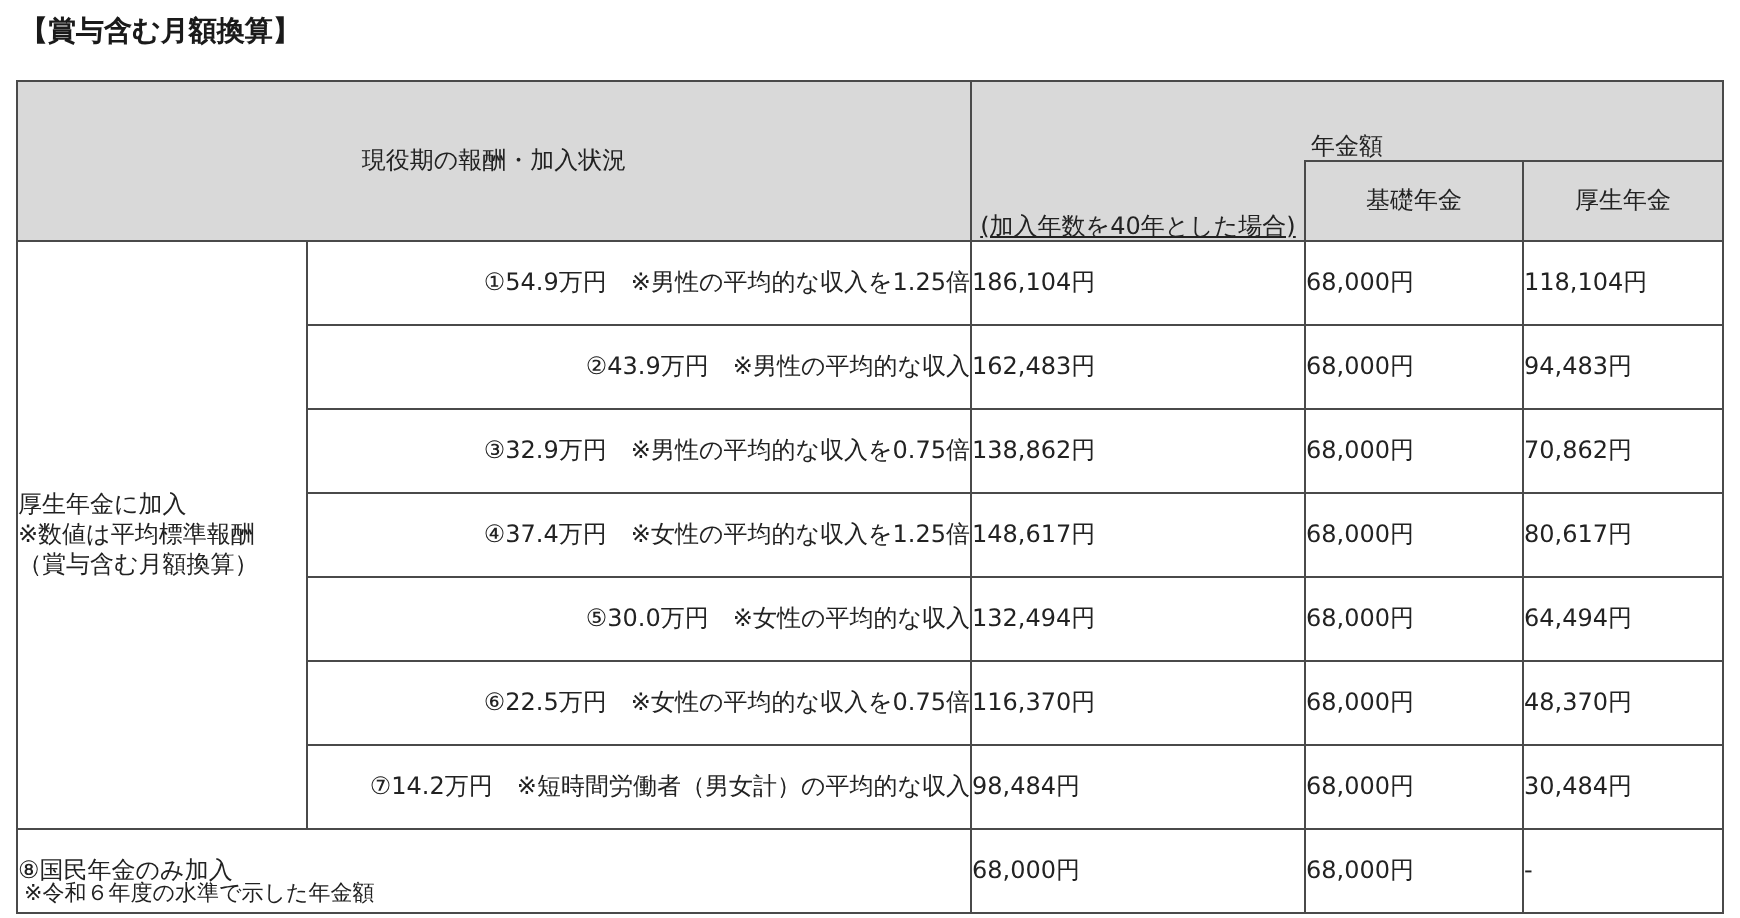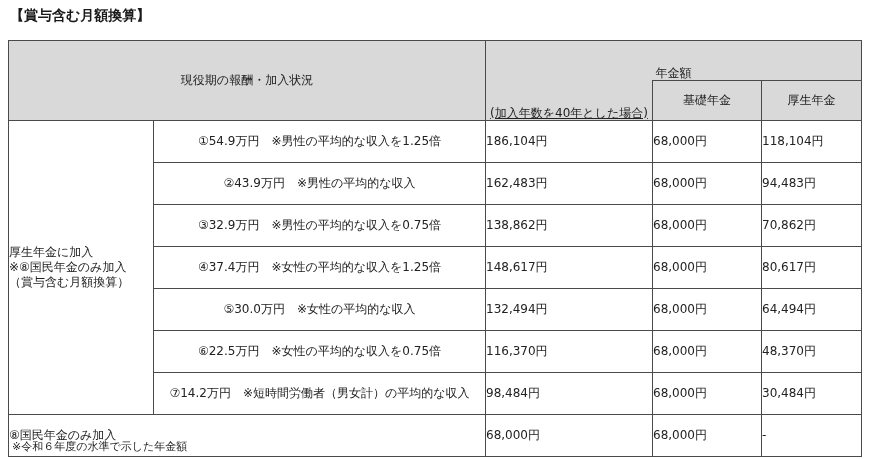--- a/index.html
+++ b/index.html
@@ -21,21 +21,21 @@
     font-size: 12px;
   }
   table.pension td, table.pension th {
     border: 1.5px solid #4a4a4a;
     padding: 0;
     font-weight: normal;
     color: #222;
   }
   th.hd { background: #d9d9d9; text-align: center; }
   td.cat { text-align: left; line-height: 15px; vertical-align: middle; }
-  td.desc { text-align: center; padding-left: 16px; white-space: nowrap; }
+  td.desc { text-align: right; padding-left: 16px; white-space: nowrap; }
   td.num { text-align: left; }
   tr.r { height: 42px; }
   .hd-sub { line-height: 14px; display: block; margin-top: 25px; }
   .footnote {
     position: absolute; left: 12px; top: 439px;
     font-size: 11px; color: #222;
   }
 </style>
 </head>
 <body>
@@ -62,21 +62,21 @@
         <span class="hd-sub">(加入年数を40年とした場合)</span>
       </th>
       <th class="hd">基礎年金</th>
       <th class="hd">厚生年金</th>
     </tr>
   </thead>
   <tbody>
     <tr class="r">
       <td class="cat" rowspan="7">
         <div>厚生年金に加入</div>
-        <div>※⑧国民年金のみ加入</div>
+        <div>※数値は平均標準報酬</div>
         <div>（賞与含む月額換算）</div>
       </td>
       <td class="desc">①54.9万円　※男性の平均的な収入を1.25倍</td>
       <td class="num">186,104円</td>
       <td class="num">68,000円</td>
       <td class="num">118,104円</td>
     </tr>
     <tr class="r">
       <td class="desc">②43.9万円　※男性の平均的な収入</td>
       <td class="num">162,483円</td>

